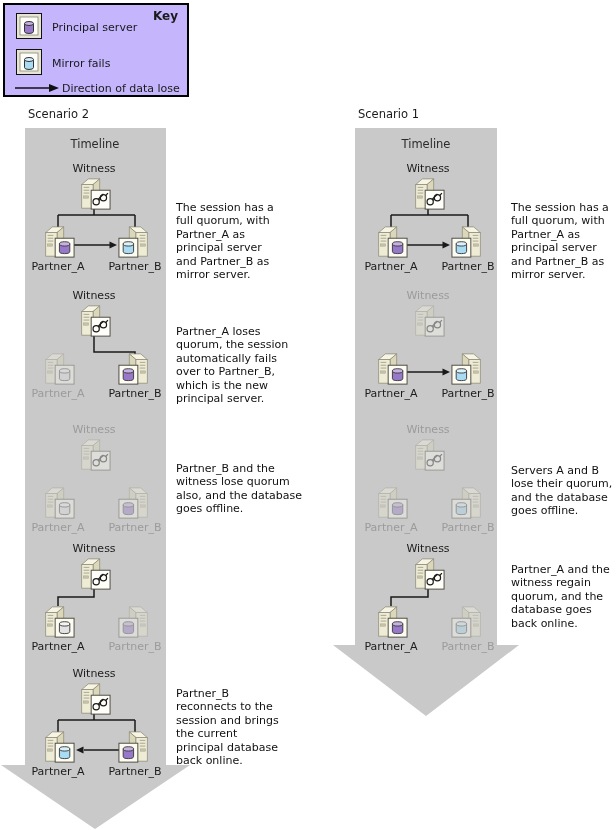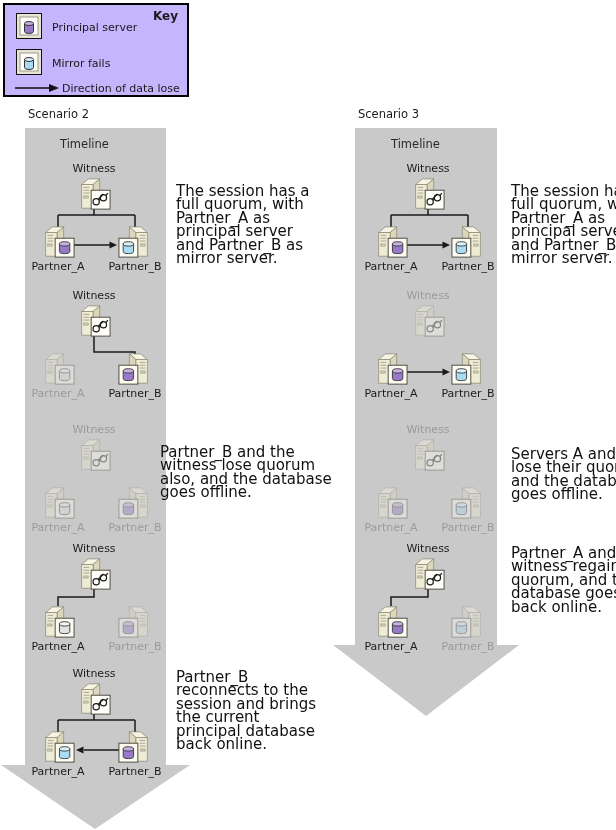--- a/index.html
+++ b/index.html
@@ -8,28 +8,28 @@
     font-family:"DejaVu Sans","Liberation Sans",sans-serif;color:#1a1a1a;
   }
   .abs{position:absolute;}
   
   #key-box{position:absolute;left:3px;top:3px;width:182px;height:90px;background:#c4b5fd;border:2px solid #000;}
   #key-title{position:absolute;right:9px;top:4px;font-size:12px;font-weight:bold;}
   .key-label{position:absolute;left:47px;font-size:11px;}
   .key-icon{position:absolute;left:11px;width:26px;height:26px;}
   
   .scenario-title{position:absolute;top:107px;font-size:11.5px;}
-  .timeline-label{position:absolute;top:137px;width:70px;text-align:left;font-size:11.5px;color:#2a2a2a;}
+  .timeline-label{position:absolute;top:137px;width:70px;text-align:center;font-size:11.5px;color:#2a2a2a;}
   .timeline-svg{position:absolute;left:0;top:0;width:616px;height:830px;pointer-events:none;}
   
   .stg-label{position:absolute;width:64px;text-align:center;font-size:11px;color:#1c1c1c;}
   .dim{color:#9b9b9b;}
   .node{position:absolute;width:34px;height:34px;overflow:visible;}
   .faded{opacity:.38;}
-  .desc{position:absolute;font-size:15px;line-height:13.4px;white-space:pre;color:#111;}
+  .desc{position:absolute;font-size:11px;line-height:13.4px;white-space:pre;color:#111;margin-top:16px;}
   
   .db-principal{--db:#9879c9;--dbtop:#c6b1e2;}
   .db-mirror{--db:#a9dbf2;--dbtop:#d9f1fb;}
   .db-none{--db:#e3e3e3;--dbtop:#f4f4f4;}
   #connectors{position:absolute;left:0;top:0;width:616px;height:830px;pointer-events:none;}
   #connectors path{stroke:#1a1a1a;stroke-width:1.5;fill:none;}
   #connectors polygon{fill:#1a1a1a;}
 </style>
 </head>
 <body>
@@ -95,21 +95,21 @@
     </svg>
     <div class="key-label" style="left:57px;top:77px">Direction of data lose</div>
   </div>
 
   <svg class="timeline-svg">
     <polygon points="25,128 166,128 166,765 190,765 95,829 1,765 25,765" fill="#c9c9c9"></polygon>
     <polygon points="355,128 497,128 497,645 519,645 426,716 333,645 355,645" fill="#c9c9c9"></polygon>
   </svg>
 
   <div class="scenario-title" style="left:28px">Scenario 2</div>
-  <div class="scenario-title" style="left:358px">Scenario 3</div>
+  <div class="scenario-title" style="left:358px">Scenario 1</div>
   <div class="timeline-label" style="left:60px">Timeline</div>
   <div class="timeline-label" style="left:391px">Timeline</div>
 
   <svg id="connectors">
 
     <path d="M94,209 V215 M58,215 H135 M58,215 V228 M135,215 V228"></path>
     <path d="M74,245 H110"></path>
       <polygon points="117,245 109.5,241.4 109.5,248.6"></polygon>
 
     <path d="M94,336 V352 H135 V358"></path>
@@ -154,34 +154,40 @@
       <use href="#tower-w"></use>
     </svg>
   <svg class="node db-none faded" style="left:41px;top:352px" viewBox="0 0 36 36">
       <use href="#tower-a"></use>
     </svg>
   <svg class="node db-principal" style="left:118px;top:352px" viewBox="0 0 36 36">
       <use href="#tower-b"></use>
     </svg>
   <div class="stg-label dim" style="left:26px;top:387px">Partner_A</div>
   <div class="stg-label" style="left:103px;top:387px">Partner_B</div>
+  <div class="desc" style="left:176px;top:309px">Partner_A loses
+quorum, the session
+automatically fails
+over to Partner_B,
+which is the new
+principal server.</div>
 
   <div class="stg-label dim" style="left:62px;top:423px">Witness</div>
   <svg class="node faded" style="left:77px;top:438px" viewBox="0 0 36 36">
       <use href="#tower-w"></use>
     </svg>
   <svg class="node db-none faded" style="left:41px;top:486px" viewBox="0 0 36 36">
       <use href="#tower-a"></use>
     </svg>
   <svg class="node db-principal faded" style="left:118px;top:486px" viewBox="0 0 36 36">
       <use href="#tower-b"></use>
     </svg>
   <div class="stg-label dim" style="left:26px;top:521px">Partner_A</div>
   <div class="stg-label dim" style="left:103px;top:521px">Partner_B</div>
-  <div class="desc" style="left:160px;top:446px">Partner_B and the
+  <div class="desc" style="left:176px;top:446px">Partner_B and the
 witness lose quorum
 also, and the database
 goes offline.</div>
 
   <div class="stg-label" style="left:62px;top:542px">Witness</div>
   <svg class="node" style="left:77px;top:557px" viewBox="0 0 36 36">
       <use href="#tower-w"></use>
     </svg>
   <svg class="node db-none" style="left:41px;top:605px" viewBox="0 0 36 36">
       <use href="#tower-a"></use>

